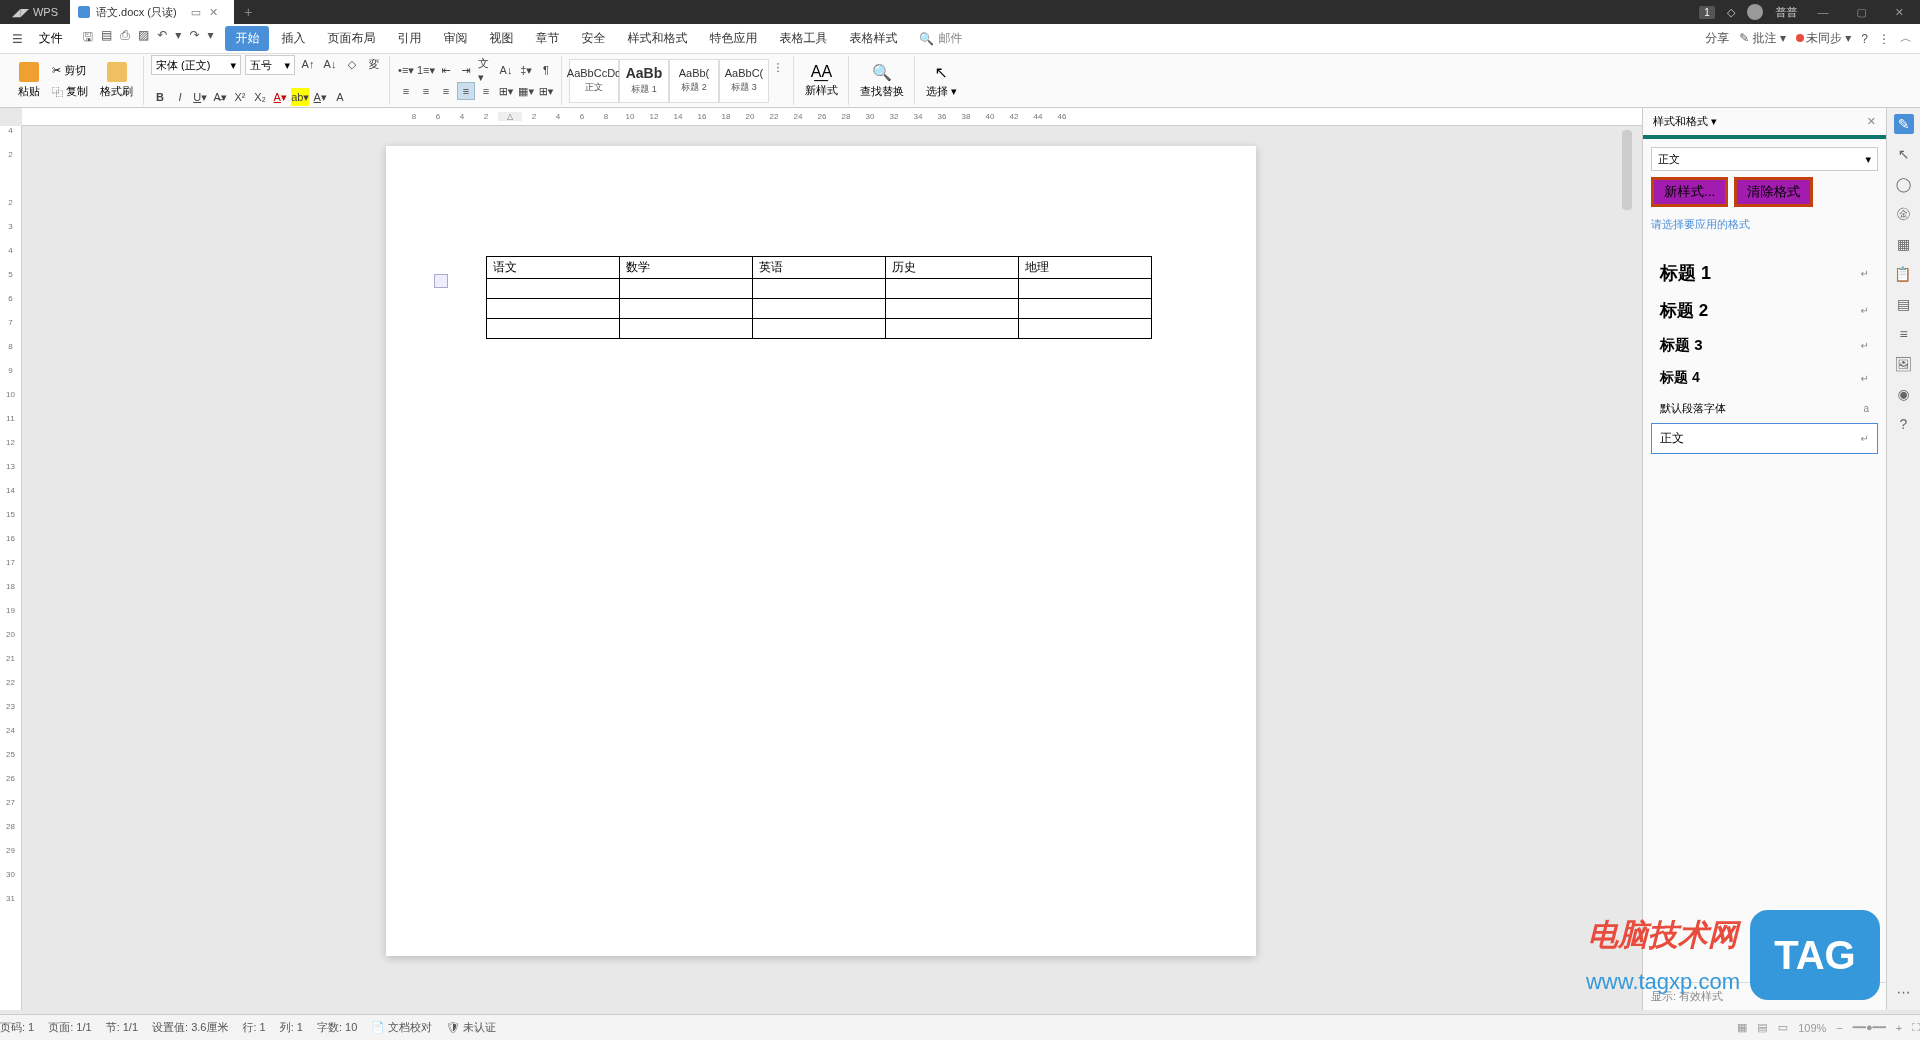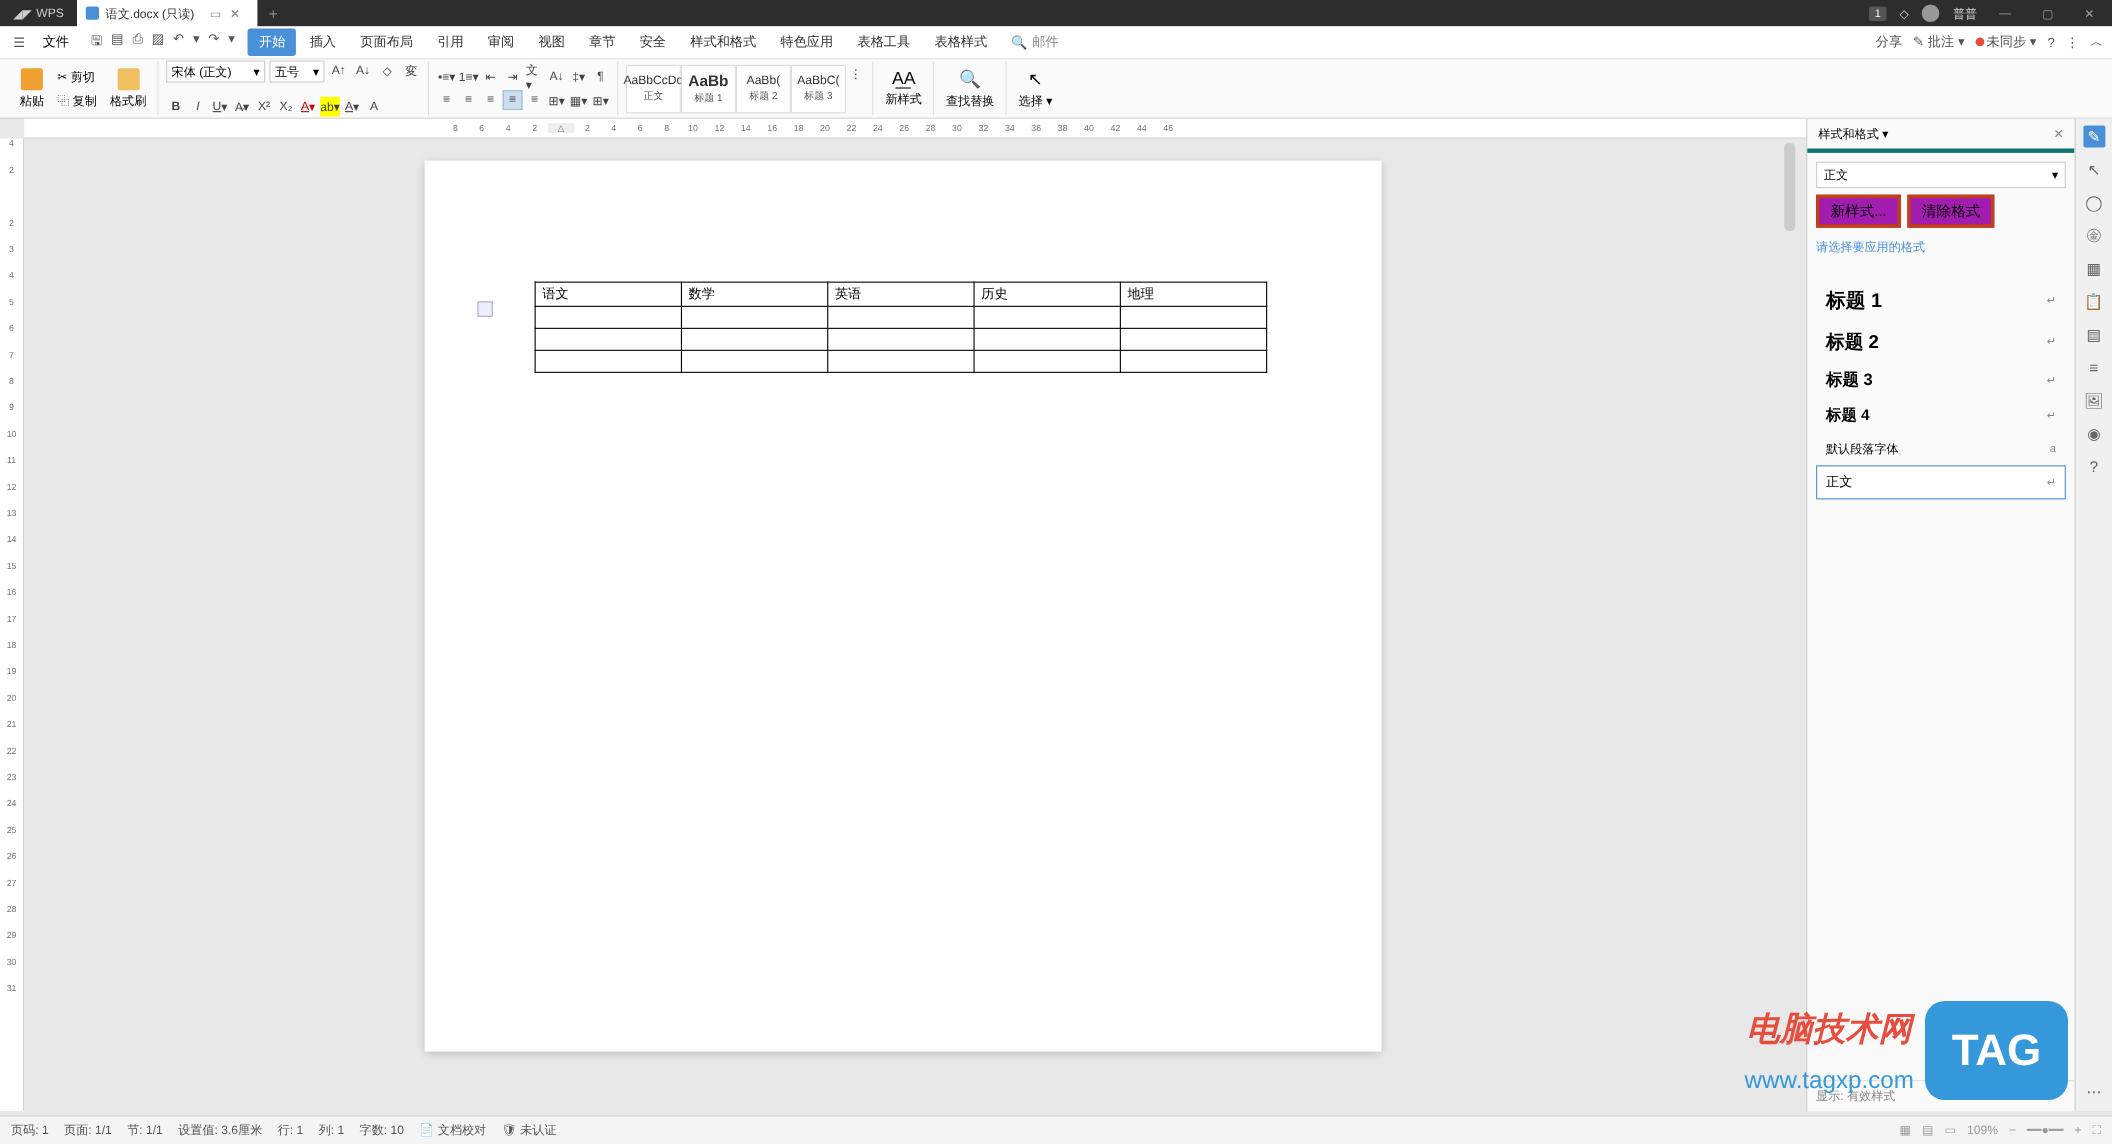--- a/index.html
+++ b/index.html
@@ -82,21 +82,21 @@
 .rp-style.h3 .nm { font-size: 15px; font-weight: bold; }
 .rp-style.h4 .nm { font-size: 14px; font-weight: bold; }
 .ret-icon { font-size: 10px; color: #888; }
 
 
 .side-tb { position: absolute; right: 0; top: 108px; bottom: 30px; width: 34px; background: #f0f0f0; border-left: 1px solid #ccc; display: flex; flex-direction: column; align-items: center; padding-top: 6px; gap: 10px; }
 .side-tb .sicon { width: 20px; height: 20px; display: flex; align-items: center; justify-content: center; cursor: pointer; color: #666; font-size: 14px; }
 .side-tb .sicon.active { background: #4a90d9; color: #fff; border-radius: 2px; }
 
 
-.status-bar { position: absolute; bottom: 0; left: 0; right: 0; height: 26px; background: #f4f4f4; border-top: 1px solid #ccc; display: flex; align-items: center; padding: 0 10px; font-size: 11px; color: #555; gap: 14px; margin-top: 12px; }
+.status-bar { position: absolute; bottom: 0; left: 0; right: 0; height: 26px; background: #f4f4f4; border-top: 1px solid #ccc; display: flex; align-items: center; padding: 0 0; font-size: 11px; color: #555; gap: 14px; margin-top: 12px; }
 .status-bar .sitem { display: flex; align-items: center; gap: 3px; }
 .status-right { margin-left: auto; display: flex; gap: 10px; align-items: center; color: #999; }
 
 
 .watermark { position: absolute; right: 40px; bottom: 40px; display: flex; align-items: center; gap: 10px; }
 .wm-text { display: flex; flex-direction: column; align-items: center; gap: 13px; }
 .wm-title { font-size: 30px; font-weight: bold; color: #e74c3c; font-style: italic; }
 .wm-url { font-size: 22px; color: #3498db; text-align: right; }
 .wm-tag { width: 130px; height: 90px; background: #3498db; border-radius: 18px; display: flex; align-items: center; justify-content: center; color: #fff; font-size: 40px; font-weight: bold; }
 

